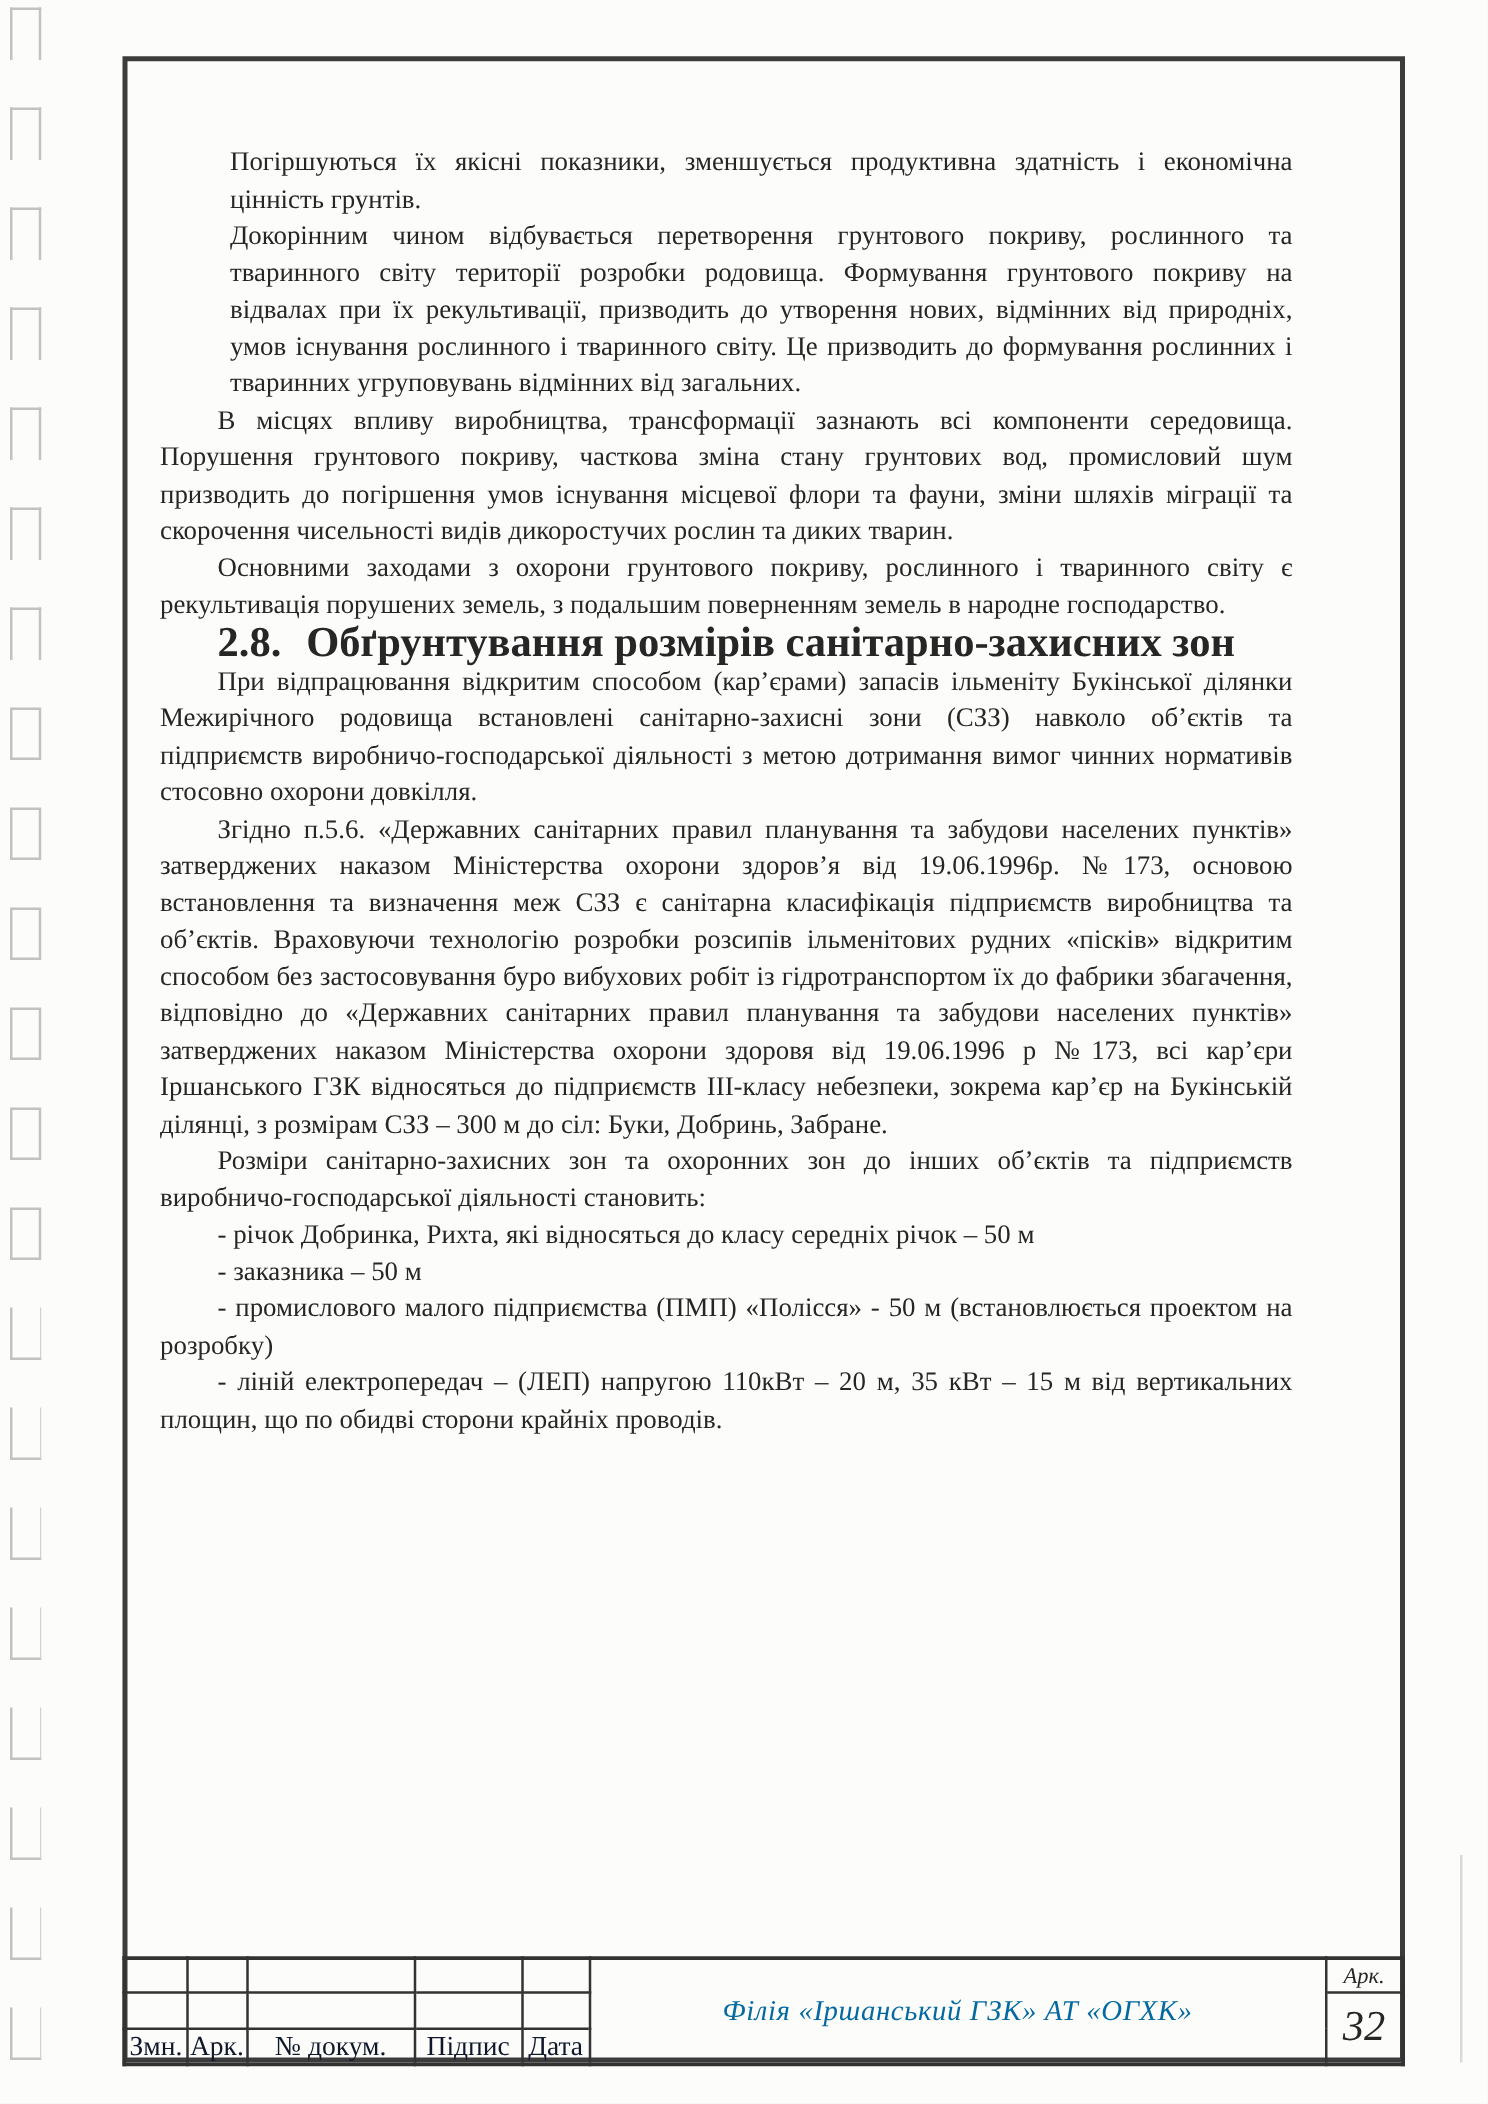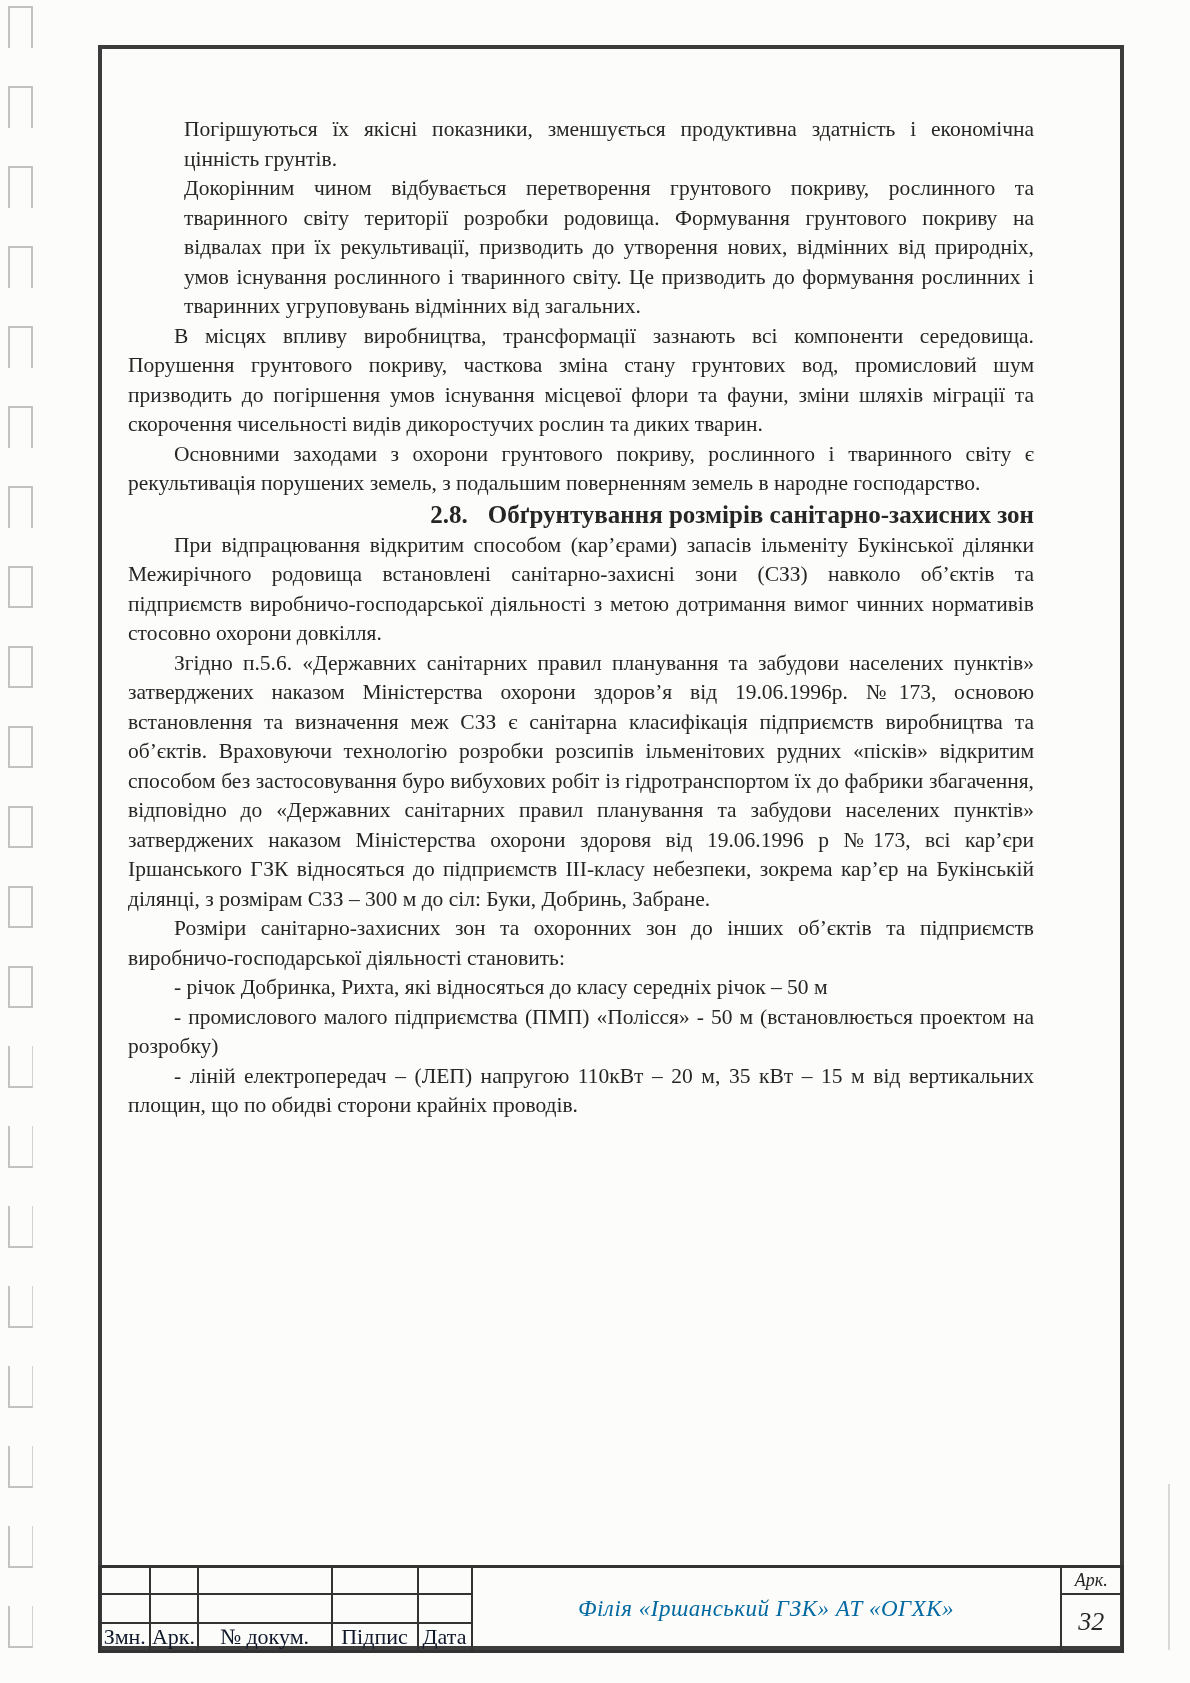--- a/index.html
+++ b/index.html
@@ -39,23 +39,23 @@
     width: 906px;
     font-size: 21.5px;
     line-height: 29.5px;
     text-align: justify;
     margin-top: 25px;
   }
   .content p { margin: 0; }
   .intro { margin-left: 56px; width: 850px; }
   .para { text-indent: 46px; }
   .heading {
-    text-align: right;
+    text-align: center;
     font-weight: bold;
-    font-size: 25px;
+    font-size: 34px;
     line-height: 32px;
     margin: 9px 0 14px 30px;
     text-indent: 0;
   }
   .heading .num { margin-right: 20px; }
   .list p { text-indent: 46px; }
   
   .stamp {
     position: absolute;
     left: 98px; top: 1565px;
@@ -74,21 +74,21 @@
     font-size: 22px;
     color: #0f172a;
   }
   .stamp .org {
     font-style: italic;
     font-size: 23px;
     letter-spacing: 0.5px;
     color: #0369a1;
   }
   .stamp .ark-lbl { font-style: italic; font-size: 18px; }
-  .stamp .ark-num { font-style: italic; font-size: 26px; }
+  .stamp .ark-num { font-style: italic; font-size: 34px; }
 </style>
 </head>
 <body>
 
 <div class="page">
 
   <div id="binder">
       <div class="binder-mark" style="top: 6px; border-bottom: none;"></div>
       <div class="binder-mark" style="top: 86px; border-bottom: none;"></div>
       <div class="binder-mark" style="top: 166px; border-bottom: none;"></div>
@@ -127,20 +127,21 @@
     <p class="heading">
       <span class="num">2.8.</span><span>Обґрунтування розмірів санітарно-захисних зон</span>
     </p>
 
     <p class="para">При відпрацювання відкритим способом (кар’єрами) запасів ільменіту Букінської ділянки Межирічного родовища встановлені санітарно-захисні зони (СЗЗ) навколо об’єктів та підприємств виробничо-господарської діяльності з метою дотримання вимог чинних нормативів стосовно охорони довкілля.</p>
     <p class="para">Згідно п.5.6. «Державних санітарних правил планування та забудови населених пунктів» затверджених наказом Міністерства охорони здоров’я від 19.06.1996р. №173, основою встановлення та визначення меж СЗЗ є санітарна класифікація підприємств виробництва та об’єктів. Враховуючи технологію розробки розсипів ільменітових рудних «пісків» відкритим способом без застосовування буро вибухових робіт із гідротранспортом їх до фабрики збагачення, відповідно до «Державних санітарних правил планування та забудови населених пунктів» затверджених наказом Міністерства охорони здоровя від 19.06.1996 р №173, всі кар’єри Іршанського ГЗК відносяться до підприємств ІІІ-класу небезпеки, зокрема кар’єр на Букінській ділянці, з розмірам СЗЗ – 300 м до сіл: Буки, Добринь, Забране.</p>
     <p class="para">Розміри санітарно-захисних зон та охоронних зон до інших об’єктів та підприємств виробничо-господарської діяльності становить:</p>
 
     <div class="list">
       <p>- річок Добринка, Рихта, які відносяться до класу середніх річок – 50 м</p>
+      <p>- заказника – 50 м</p>
       <p>- промислового малого підприємства (ПМП) «Полісся» - 50 м (встановлюється проектом на розробку)</p>
       <p>- ліній електропередач – (ЛЕП) напругою 110кВт – 20 м, 35 кВт – 15 м від вертикальних площин, що по обидві сторони крайніх проводів.</p>
     </div>
   </div>
 
   <table class="stamp">
     <colgroup>
       <col style="width:50px">
         <col style="width:48px">
         <col style="width:134px">

